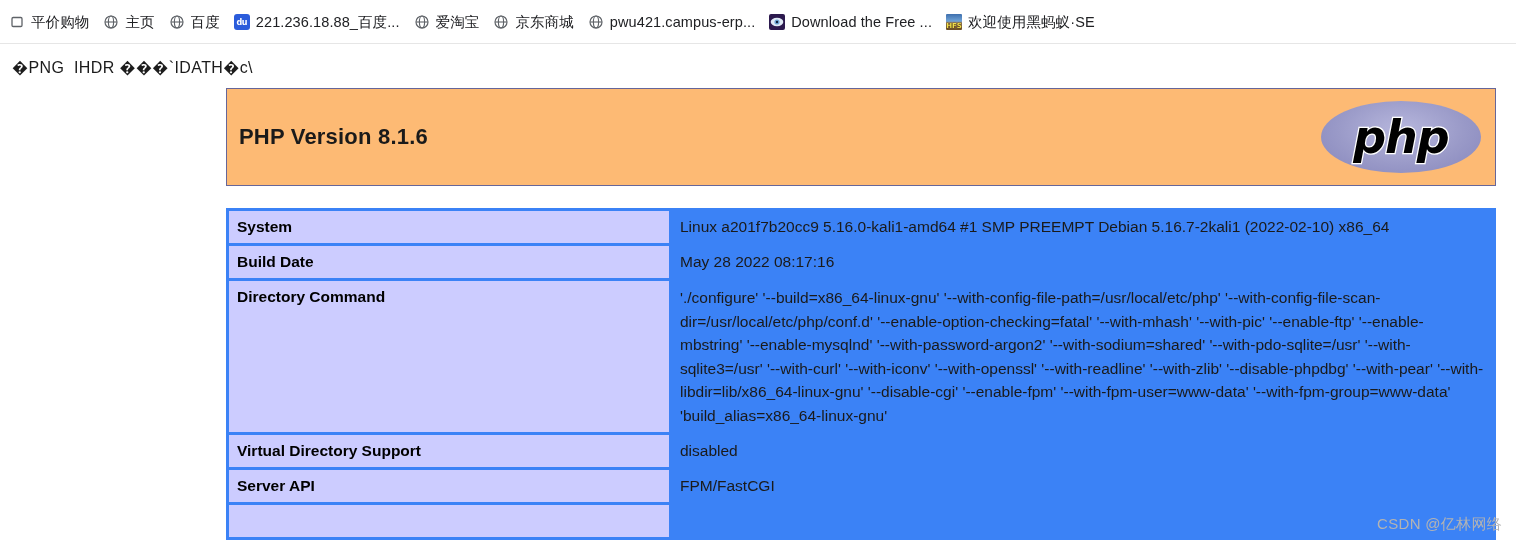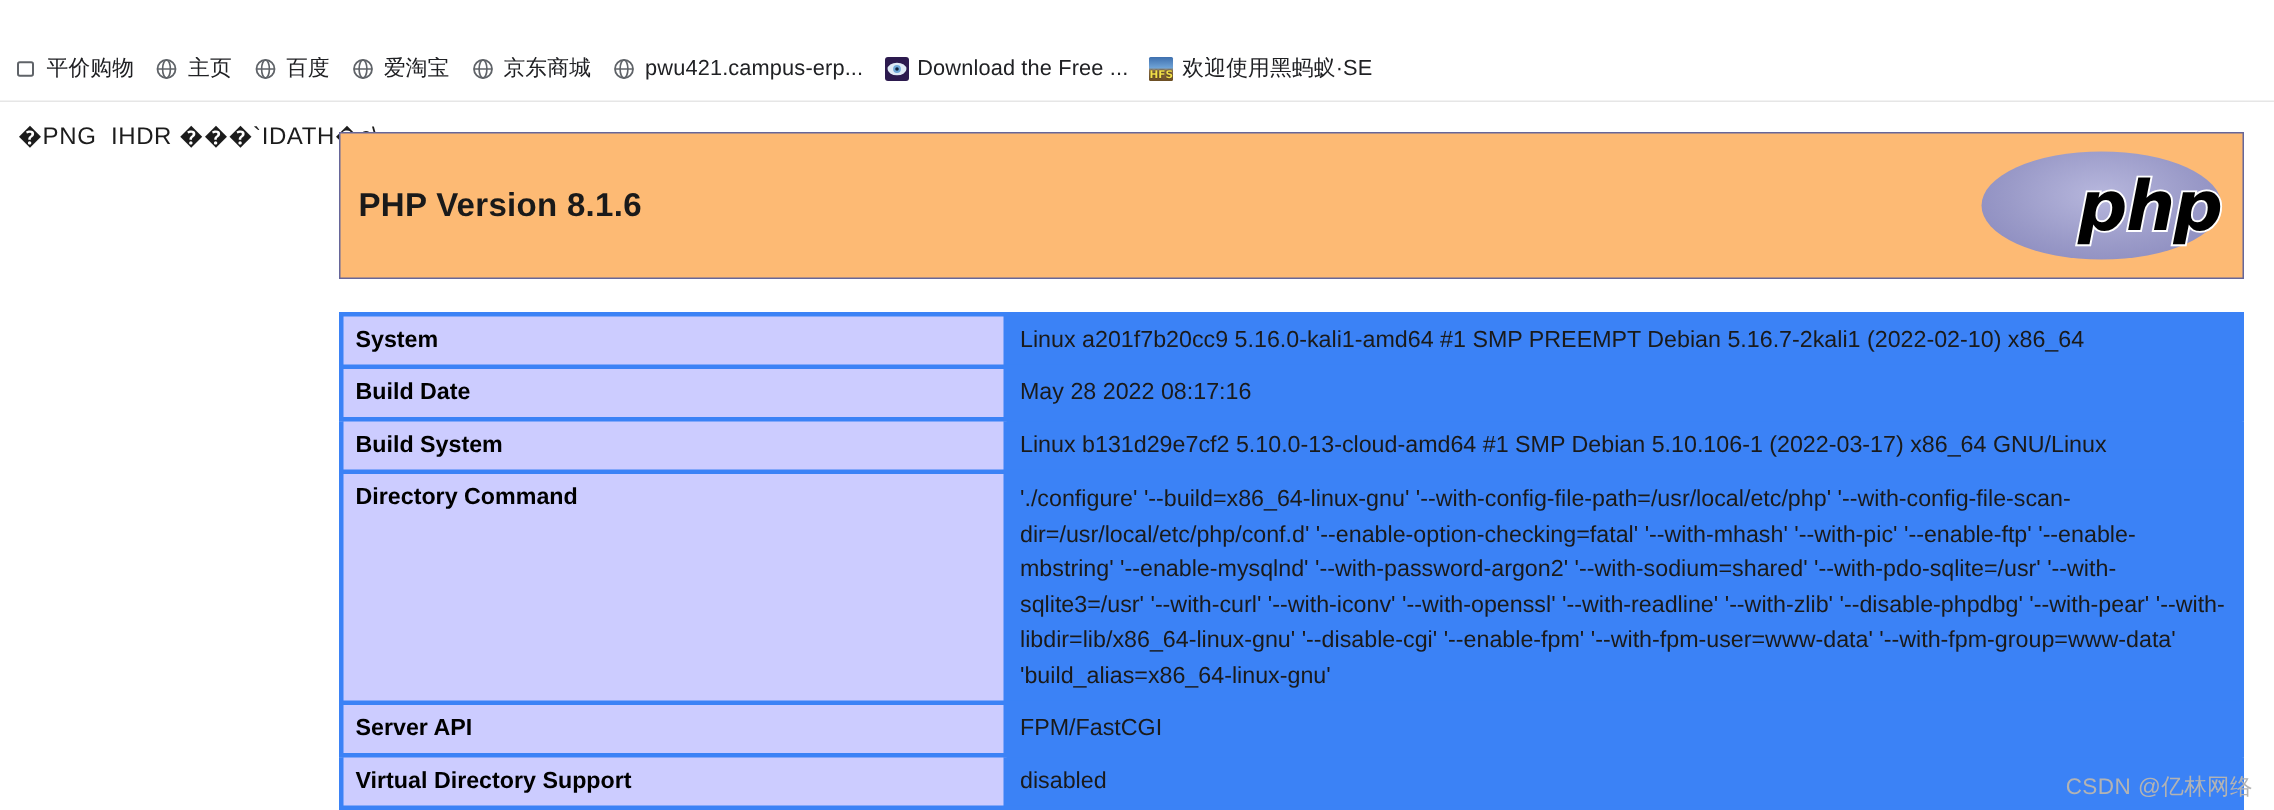--- a/index.html
+++ b/index.html
@@ -20,21 +20,20 @@
   .bookmarks-bar {
     height: 44px;
     display: flex;
     align-items: center;
     padding: 0 2px;
     box-sizing: border-box;
     background: #ffffff;
     border-bottom: 1px solid #e6e6e6;
     overflow: hidden;
     white-space: nowrap;
-    margin-top: 24px;
   }
   .bm {
     display: inline-flex;
     align-items: center;
     gap: 6px;
     padding: 2px 7px;
     border-radius: 4px;
     flex: 0 0 auto;
     cursor: default;
   }
@@ -132,21 +131,21 @@
     font-weight: bold;
     color: #1a1a1a;
     letter-spacing: .2px;
   }
   .php-logo {
     width: 160px;
     height: 84px;
     position: relative;
     display: flex;
     align-items: center;
-    justify-content: flex-end;
+    justify-content: center;
   }
   .php-logo .oval {
     position: absolute;
     left: 0; top: 6px;
     width: 160px;
     height: 72px;
     border-radius: 50%;
     background: radial-gradient(ellipse at 50% 40%, #b7b7dd 0%, #9a9ac8 55%, #8585bb 100%);
   }
   .php-logo .txt {
@@ -230,20 +229,24 @@
     <span class="ico">
       <svg width="16" height="16" viewBox="0 0 16 16">
         <circle cx="8" cy="8" r="6" fill="none" stroke="#5f6368" stroke-width="1.2"></circle>
         <ellipse cx="8" cy="8" rx="2.6" ry="6" fill="none" stroke="#5f6368" stroke-width="1.1"></ellipse>
         <line x1="2.2" y1="8" x2="13.8" y2="8" stroke="#5f6368" stroke-width="1.1"></line>
       </svg>
     </span>
     <span class="bm-label">百度</span>
   </div>
 
+  <div class="bm">
+    <span class="ico ico-baidu"><span>du</span></span>
+    <span class="bm-label">221.236.18.88_百度...</span>
+  </div>
 
   <div class="bm">
     <span class="ico">
       <svg width="16" height="16" viewBox="0 0 16 16">
         <circle cx="8" cy="8" r="6" fill="none" stroke="#5f6368" stroke-width="1.2"></circle>
         <ellipse cx="8" cy="8" rx="2.6" ry="6" fill="none" stroke="#5f6368" stroke-width="1.1"></ellipse>
         <line x1="2.2" y1="8" x2="13.8" y2="8" stroke="#5f6368" stroke-width="1.1"></line>
       </svg>
     </span>
     <span class="bm-label">爱淘宝</span>
@@ -308,36 +311,32 @@
     <tbody>
       <tr>
         <td class="e">System</td>
         <td class="v">Linux a201f7b20cc9 5.16.0-kali1-amd64 #1 SMP PREEMPT Debian 5.16.7-2kali1 (2022-02-10) x86_64</td>
       </tr>
       <tr>
         <td class="e">Build Date</td>
         <td class="v">May 28 2022 08:17:16</td>
       </tr>
       <tr>
-        <td class="e">Build System</td>
-        <td class="v">Linux b131d29e7cf2 5.10.0-13-cloud-amd64 #1 SMP Debian 5.10.106-1 (2022-03-17) x86_64 GNU/Linux</td>
-      </tr>
-      <tr>
         <td class="e">Directory Command</td>
         <td class="v cfg">'./configure'  '--build=x86_64-linux-gnu' '--with-config-file-path=/usr/local/etc/php' '--with-config-file-scan-dir=/usr/local/etc/php/conf.d' '--enable-option-checking=fatal' '--with-mhash' '--with-pic' '--enable-ftp' '--enable-mbstring' '--enable-mysqlnd' '--with-password-argon2' '--with-sodium=shared' '--with-pdo-sqlite=/usr' '--with-sqlite3=/usr' '--with-curl' '--with-iconv' '--with-openssl' '--with-readline' '--with-zlib' '--disable-phpdbg' '--with-pear' '--with-libdir=lib/x86_64-linux-gnu' '--disable-cgi' '--enable-fpm' '--with-fpm-user=www-data' '--with-fpm-group=www-data' 'build_alias=x86_64-linux-gnu'</td>
       </tr>
       <tr>
+        <td class="e">Virtual Directory Support</td>
+        <td class="v">disabled</td>
+      </tr>
+      <tr>
         <td class="e">Server API</td>
         <td class="v">FPM/FastCGI</td>
       </tr>
       <tr>
-        <td class="e">Virtual Directory Support</td>
-        <td class="v">disabled</td>
-      </tr>
-      <tr>
         <td class="e">&nbsp;</td>
         <td class="v">&nbsp;</td>
       </tr>
     </tbody>
   </table>
 
 </div>
 
 <div class="watermark">CSDN @亿林网络</div>
 

